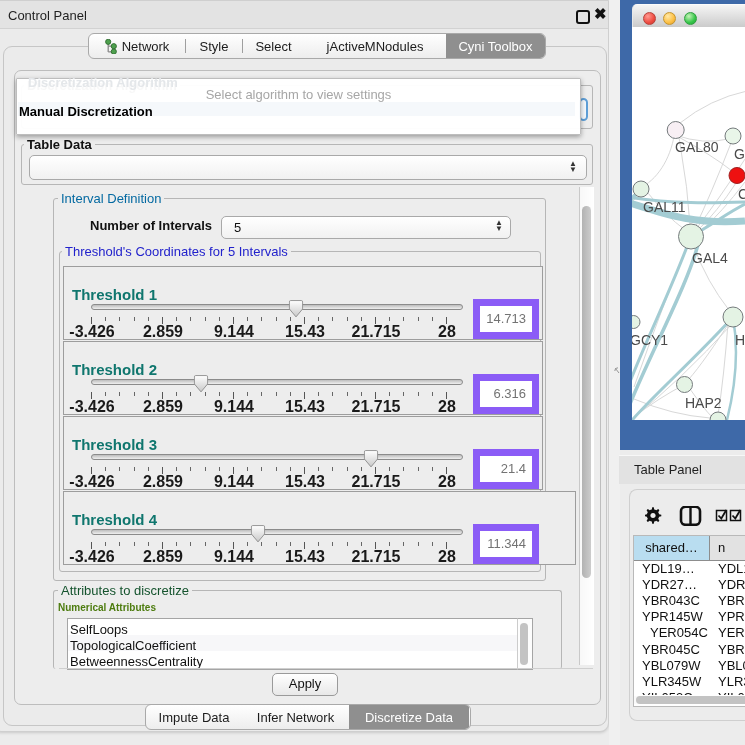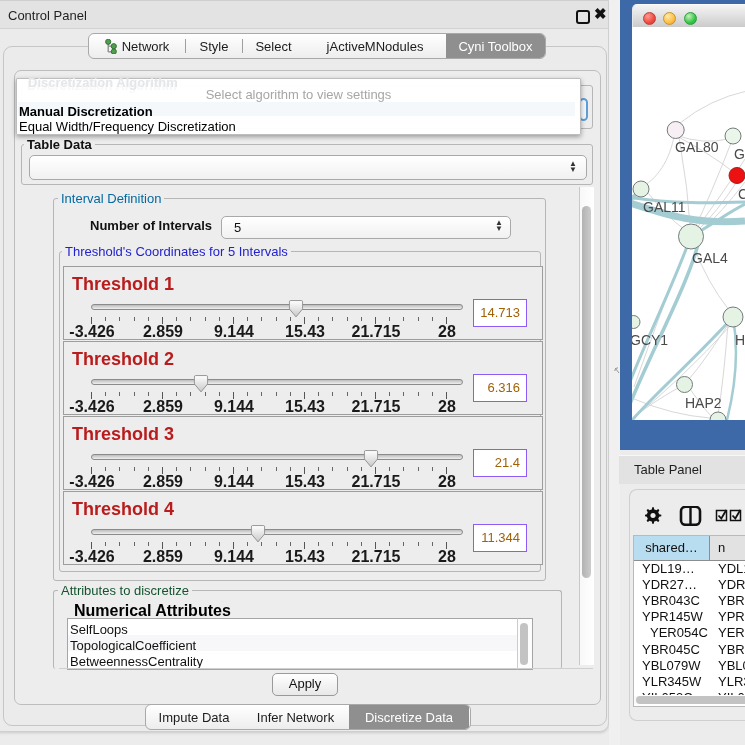--- a/index.html
+++ b/index.html
@@ -26,30 +26,30 @@
 #cynipanel{left:21px;top:69px;width:585px;height:633px;background:#ededed;border:1px solid #bdbdbd;border-radius:7px;}
 
 .group{border:1px solid #b6b6b6;border-radius:3px;}
 .gtitle{position:absolute;top:-8px;background:#ededed;padding:0 3px;font-size:13px;white-space:nowrap;}
 
 .combo{background:linear-gradient(#ffffff,#f1f1f1);border:1px solid #a9a9a9;border-radius:5px;font-size:13px;color:#111;}
 .combo .txt{position:absolute;left:12px;top:4px;}
 .arrows{position:absolute;font-size:8px;color:#333;line-height:6px;text-align:center;}
 
 .thp{position:absolute;left:70px;width:478px;height:72px;background:#ededed;border:1px solid #9d9d9d;}
-.thp .lbl{position:absolute;left:8px;top:7px;font-weight:bold;font-size:18px;color:#b91c1c;}
+.thp .lbl{position:absolute;left:8px;top:19px;font-weight:bold;font-size:15px;color:#0f766e;}
 .track{position:absolute;left:27px;top:37px;width:370px;height:4px;border:1px solid #8b8b8b;border-radius:3px;
   background:linear-gradient(#bdbdbd,#efefef);}
 .ticks{position:absolute;left:27px;top:50px;width:358px;height:4px;
   background-image:repeating-linear-gradient(to right,#666 0,#666 1px,transparent 1px,transparent 14.2px);}
 .ticks2{position:absolute;left:27px;top:50px;width:358px;height:7px;
   background-image:repeating-linear-gradient(to right,#555 0,#555 1px,transparent 1px,transparent 71px);}
 .slbl{position:absolute;top:56px;font-size:16px;font-weight:bold;color:#1a1a1a;transform:translateX(-50%);}
-.vbox{position:absolute;left:409px;top:32px;width:46px;height:26px;background:#fff;border:1px solid #8b5cf6;
-  font-size:13px;color:#a16207;text-align:right;line-height:26px;padding-right:6px;}
+.vbox{position:absolute;left:409px;top:32px;width:46px;height:26px;background:#fff;border:7px solid #8b5cf6;
+  font-size:13px;color:#737373;text-align:right;line-height:26px;padding-right:6px;}
 .thumb{position:absolute;top:31px;width:17px;height:21px;transform:translateX(-50%);}
 
 #applybtn{left:279px;top:672px;width:64px;height:21px;background:linear-gradient(#ffffff,#e8e8e8);
   border:1px solid #9a9a9a;border-radius:5px;font-size:13px;color:#111;text-align:center;line-height:20px;}
 #bottabs{left:152px;top:703px;width:324px;height:24px;}
 
 #popup{left:23px;top:77px;width:563px;height:55px;background:rgba(255,255,255,.97);border:1px solid #bdbdbd;
   border-radius:1px;box-shadow:0 2px 5px rgba(0,0,0,.35);}
 
 #netwin{left:620px;top:0;width:125px;height:450px;background:#3e69a8;}
@@ -120,21 +120,21 @@
       <span class="arrows" style="right:7px;top:3px;">▲<br>▼</span>
     </div>
 
     <div class="abs group" style="left:66px;top:250px;width:480px;height:319px;">
       <span class="gtitle" style="left:2px;color:#2222cc;">Threshold's Coordinates for 5 Intervals</span>
     </div>
 
     <div class="abs group" style="left:60px;top:589px;width:507px;height:78px;border-bottom:none;">
       <span class="gtitle" style="left:4px;color:#14532d;">Attributes to discretize</span>
     </div>
-    <div class="abs" style="left:65px;top:601px;font-size:16px;font-weight:bold;color:#000000;margin-left:16px;">Numerical Attributes</div>
+    <div class="abs" style="left:65px;top:601px;font-size:10px;font-weight:bold;color:#4d7c0f;">Numerical Attributes</div>
     <div class="abs" style="left:74px;top:617px;width:450px;height:50px;background:#fff;border:1px solid #a5a5a5;border-right:none;overflow:hidden;">
       <div style="position:absolute;left:0;top:16px;width:100%;height:16px;background:#f7f7f9;"></div>
       <div style="position:absolute;font-size:13px;color:#111;padding:3px 0 0 2px;line-height:16.2px;">SelfLoops<br>TopologicalCoefficient<br>BetweennessCentrality</div>
     </div>
     <div class="abs" style="left:524px;top:617px;width:14px;height:50px;background:#fdfdfd;border:1px solid #a5a5a5;border-left:1px solid #cccccc;"></div>
     <div class="abs" style="left:527px;top:622px;width:8px;height:42px;background:#c3c3c3;border-radius:4px;"></div>
 
     <div class="abs" style="left:586px;top:186px;width:14px;height:478px;background:linear-gradient(90deg,#f8f8f8,#ffffff);border-left:1px solid #c9c9c9;"></div>
     <div class="abs" style="left:589px;top:205px;width:9px;height:372px;background:linear-gradient(90deg,#b2b2b2,#cccccc);border-radius:5px;"></div>
 
@@ -145,21 +145,20 @@
       <div class="tab" style="width:96px;">Impute Data</div>
       <div class="tab" style="width:107px;">Infer Network</div>
       <div class="tab tabsel" style="width:120px;">Discretize Data</div>
     </div>
 
     <div id="popup" class="abs">
       <div class="abs" style="left:11px;top:-4px;font-size:13px;font-weight:bold;color:#e4e7ea;">Discretization Algorithm</div>
       <div class="abs" style="left:1px;top:23px;width:99%;height:14px;background:#f5f8fb;"></div>
       <div class="abs" style="left:0;top:8px;width:100%;text-align:center;font-size:13px;color:#a6a6a6;">Select algorithm to view settings</div>
       <div class="abs" style="left:2px;top:25px;font-size:13px;font-weight:bold;color:#000;">Manual Discretization</div>
-      <div class="abs" style="left:2px;top:40px;font-size:13px;color:#000;">Equal Width/Frequency Discretization</div>
     </div>
   <div class="thp" style="top: 265px;">
         <div class="lbl">Threshold 1</div>
         <div class="track"></div>
         <div class="ticks"></div>
         <div class="ticks2"></div>
         <div class="slbl" style="left:28px;">-3.426</div>
         <div class="slbl" style="left:98.99774072424108px;">2.859</div>
         <div class="slbl" style="left:169.99548144848217px;">9.144</div>
         <div class="slbl" style="left:241.0045185515179px;">15.43</div>
@@ -213,21 +212,21 @@
             <path d="M2.5,1.5 h12 a1.5,1.5 0 0 1 1.5,1.5 v8 l-7.5,9 l-7.5,-9 v-8 a1.5,1.5 0 0 1 1.5,-1.5 z" fill="url(#thg3)" stroke="#8a8a8a"></path>
             <defs>
               <linearGradient id="thg3" x1="0" y1="0" x2="0" y2="1">
                 <stop offset="0" stop-color="#ffffff"></stop>
                 <stop offset="1" stop-color="#c8c8c8"></stop>
               </linearGradient>
             </defs>
           </svg></div>
         <div class="vbox">21.4</div>
       </div>
-      <div class="thp" style="top: 490px;">
+      <div class="thp" style="top: 490px; padding-left: 33px;">
         <div class="lbl">Threshold 4</div>
         <div class="track"></div>
         <div class="ticks"></div>
         <div class="ticks2"></div>
         <div class="slbl" style="left:28px;">-3.426</div>
         <div class="slbl" style="left:98.99774072424108px;">2.859</div>
         <div class="slbl" style="left:169.99548144848217px;">9.144</div>
         <div class="slbl" style="left:241.0045185515179px;">15.43</div>
         <div class="slbl" style="left:312.00225927575895px;">21.715</div>
         <div class="slbl" style="left:383.00000000000006px;">28</div>

